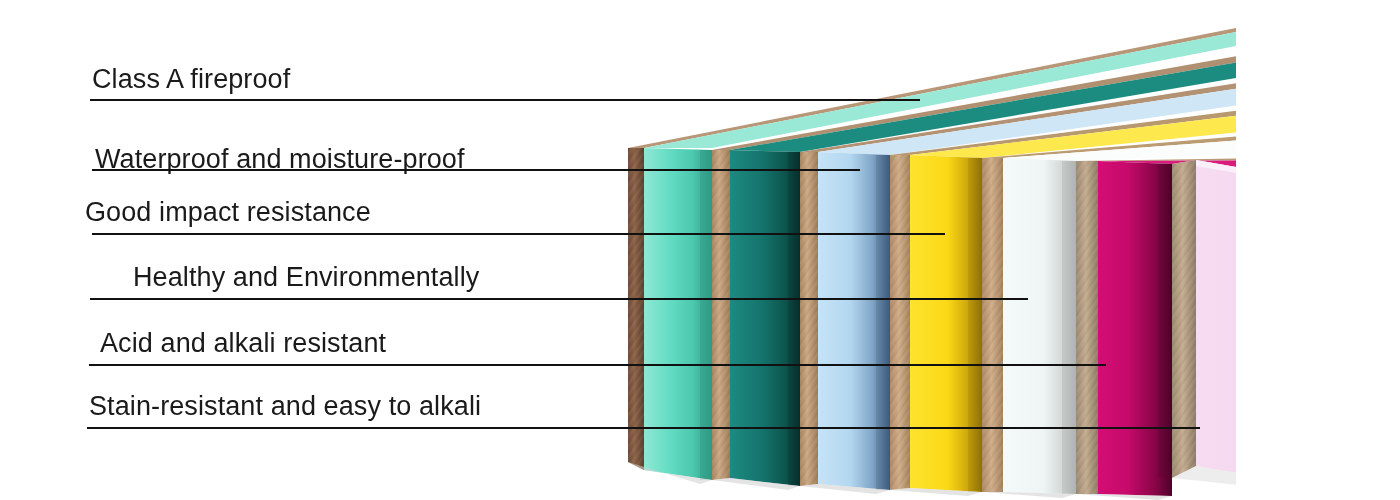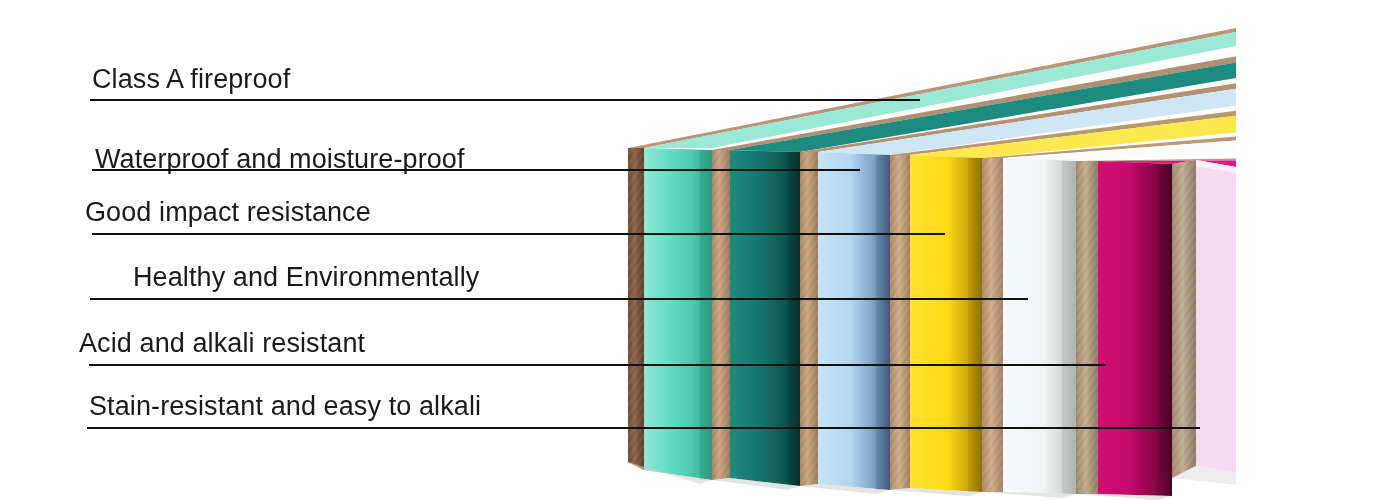--- a/index.html
+++ b/index.html
@@ -231,21 +231,21 @@
     <div class="callout-text" style="left:85px; top:199px; bottom:auto;">Good impact resistance</div>
     <div class="callout-rule" style="left:92px; top:233px; width:853px;"></div>
   </div>
 
   <div class="callout" style="left:0; top:0;">
     <div class="callout-text" style="left:93px; top:264px; bottom:auto;margin-left:40px;">Healthy and Environmentally</div>
     <div class="callout-rule" style="left:90px; top:298px; width:938px;"></div>
   </div>
 
   <div class="callout" style="left:0; top:0;">
-    <div class="callout-text" style="left:79px; top:330px; bottom:auto;">Acid and alkali resistant</div>
+    <div class="callout-text" style="left:100px; top:330px; bottom:auto;">Acid and alkali resistant</div>
     <div class="callout-rule" style="left:89px; top:364px; width:1017px;"></div>
   </div>
 
   <div class="callout" style="left:0; top:0;">
     <div class="callout-text" style="left:89px; top:393px; bottom:auto;">Stain-resistant and easy to alkali</div>
     <div class="callout-rule" style="left:87px; top:427px; width:1113px;"></div>
   </div>
 
 </div>
 

